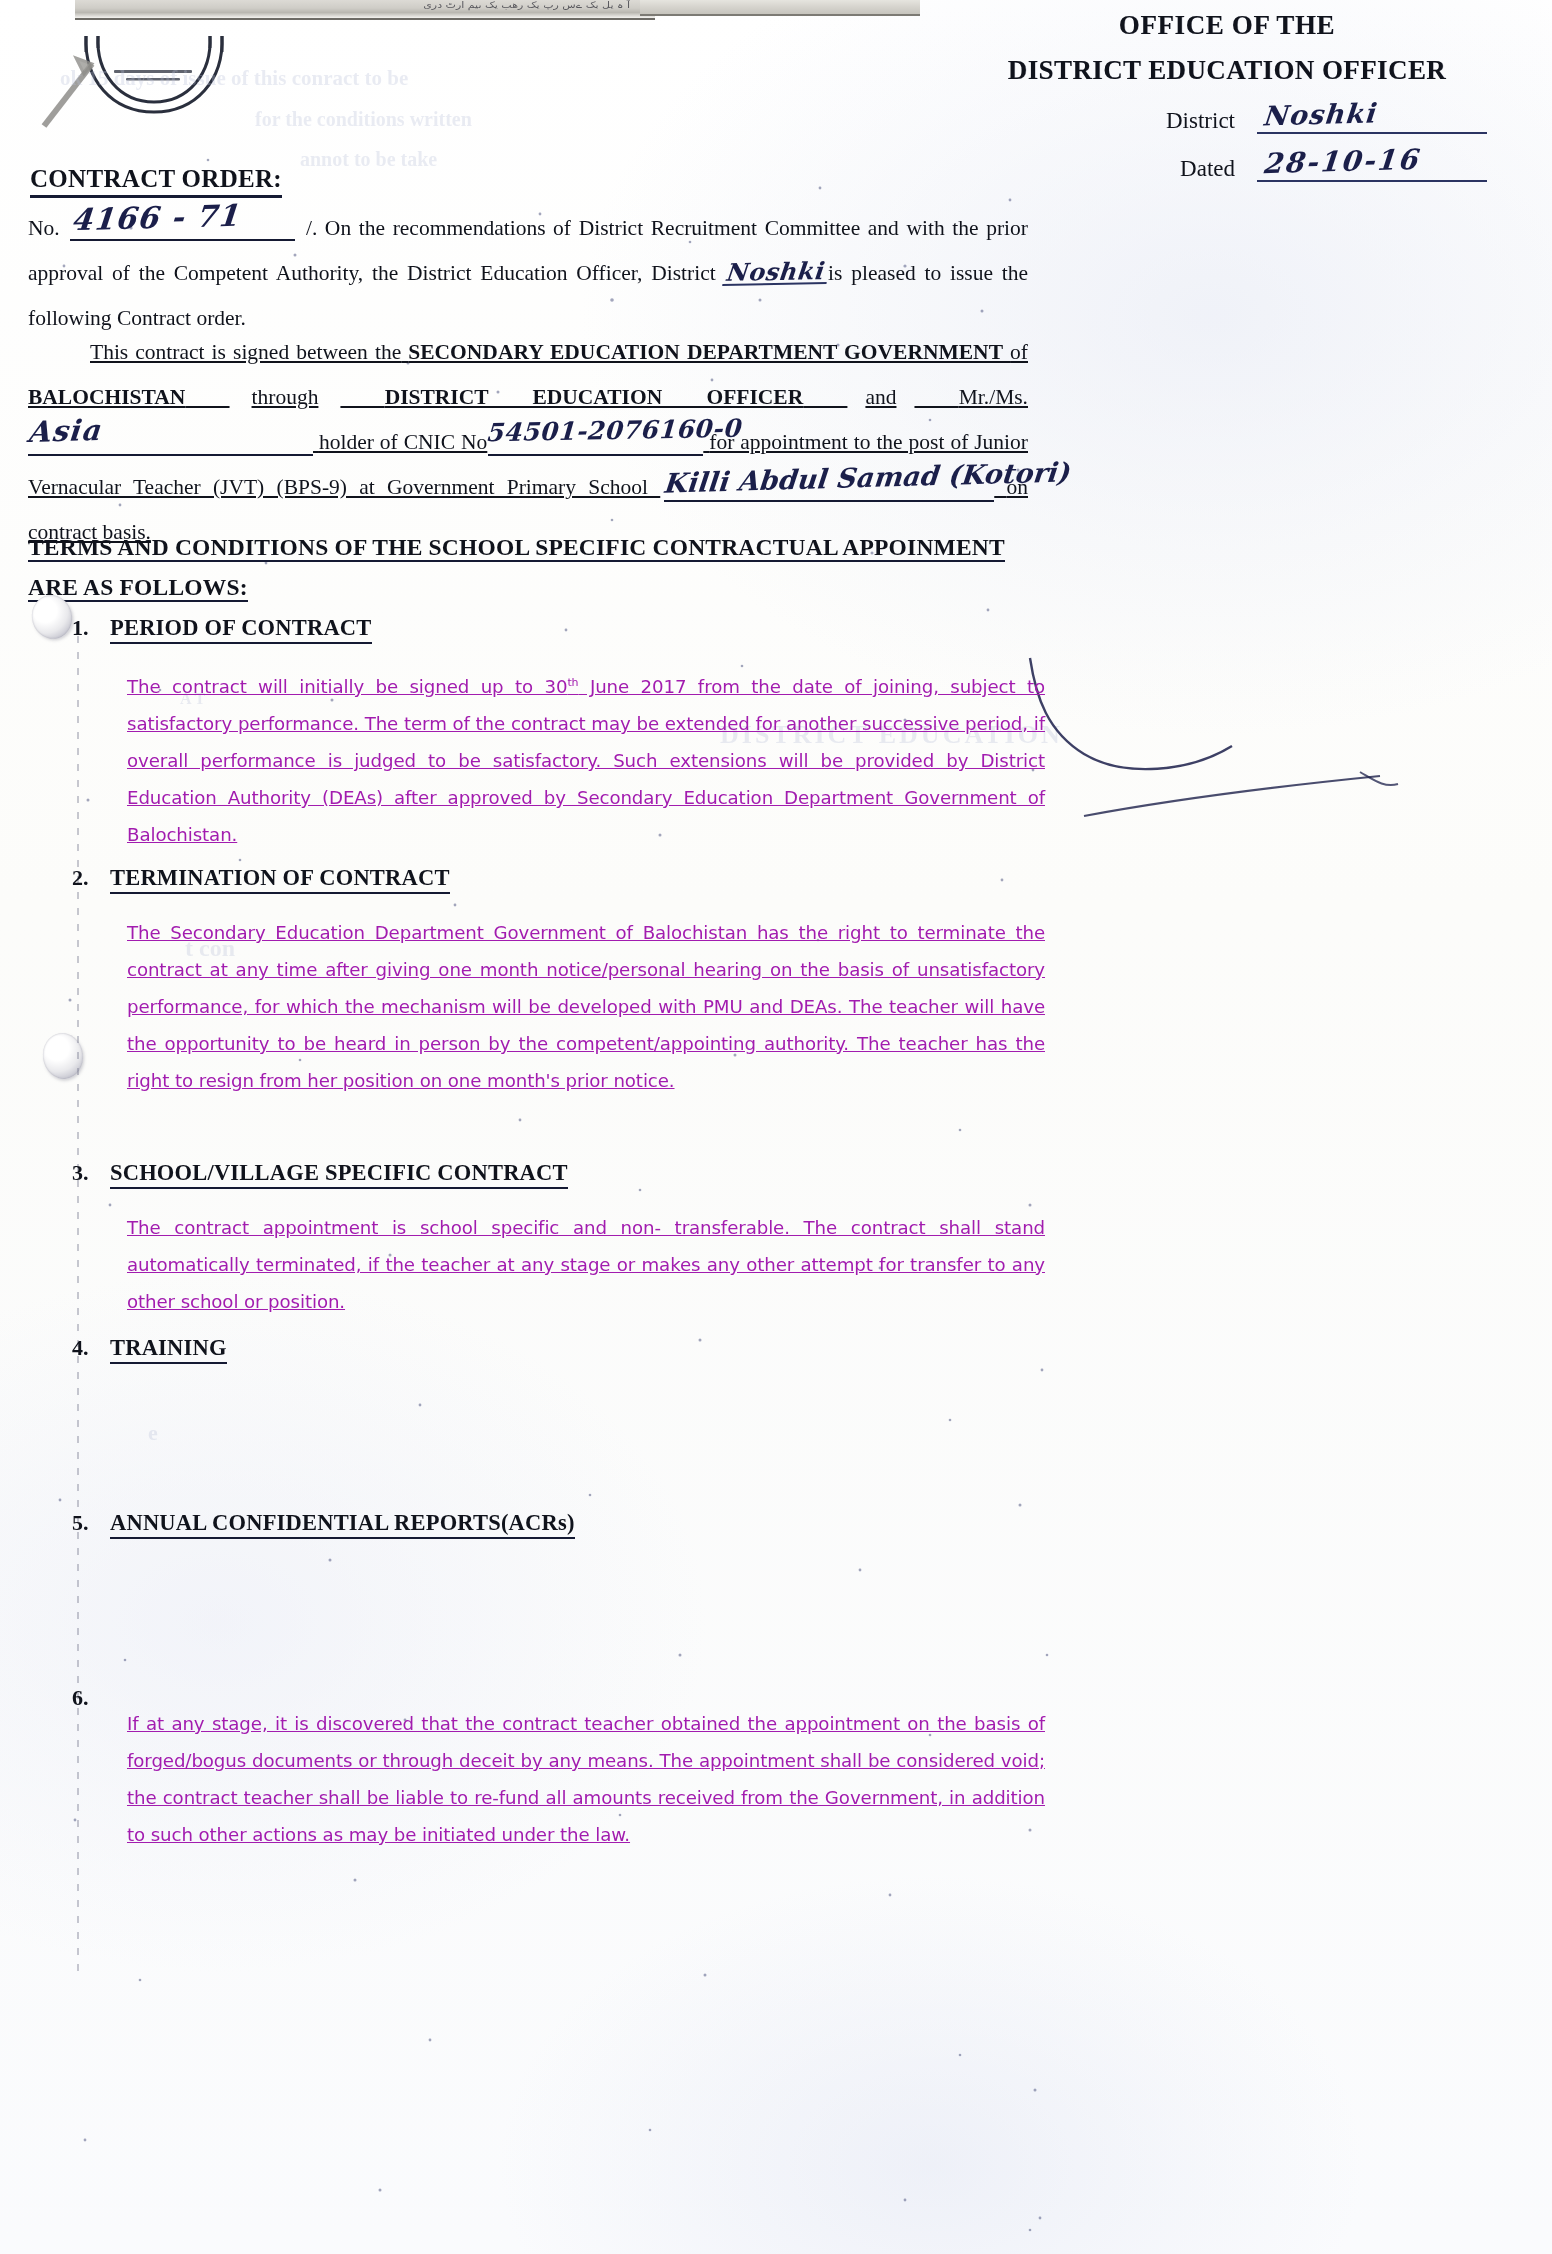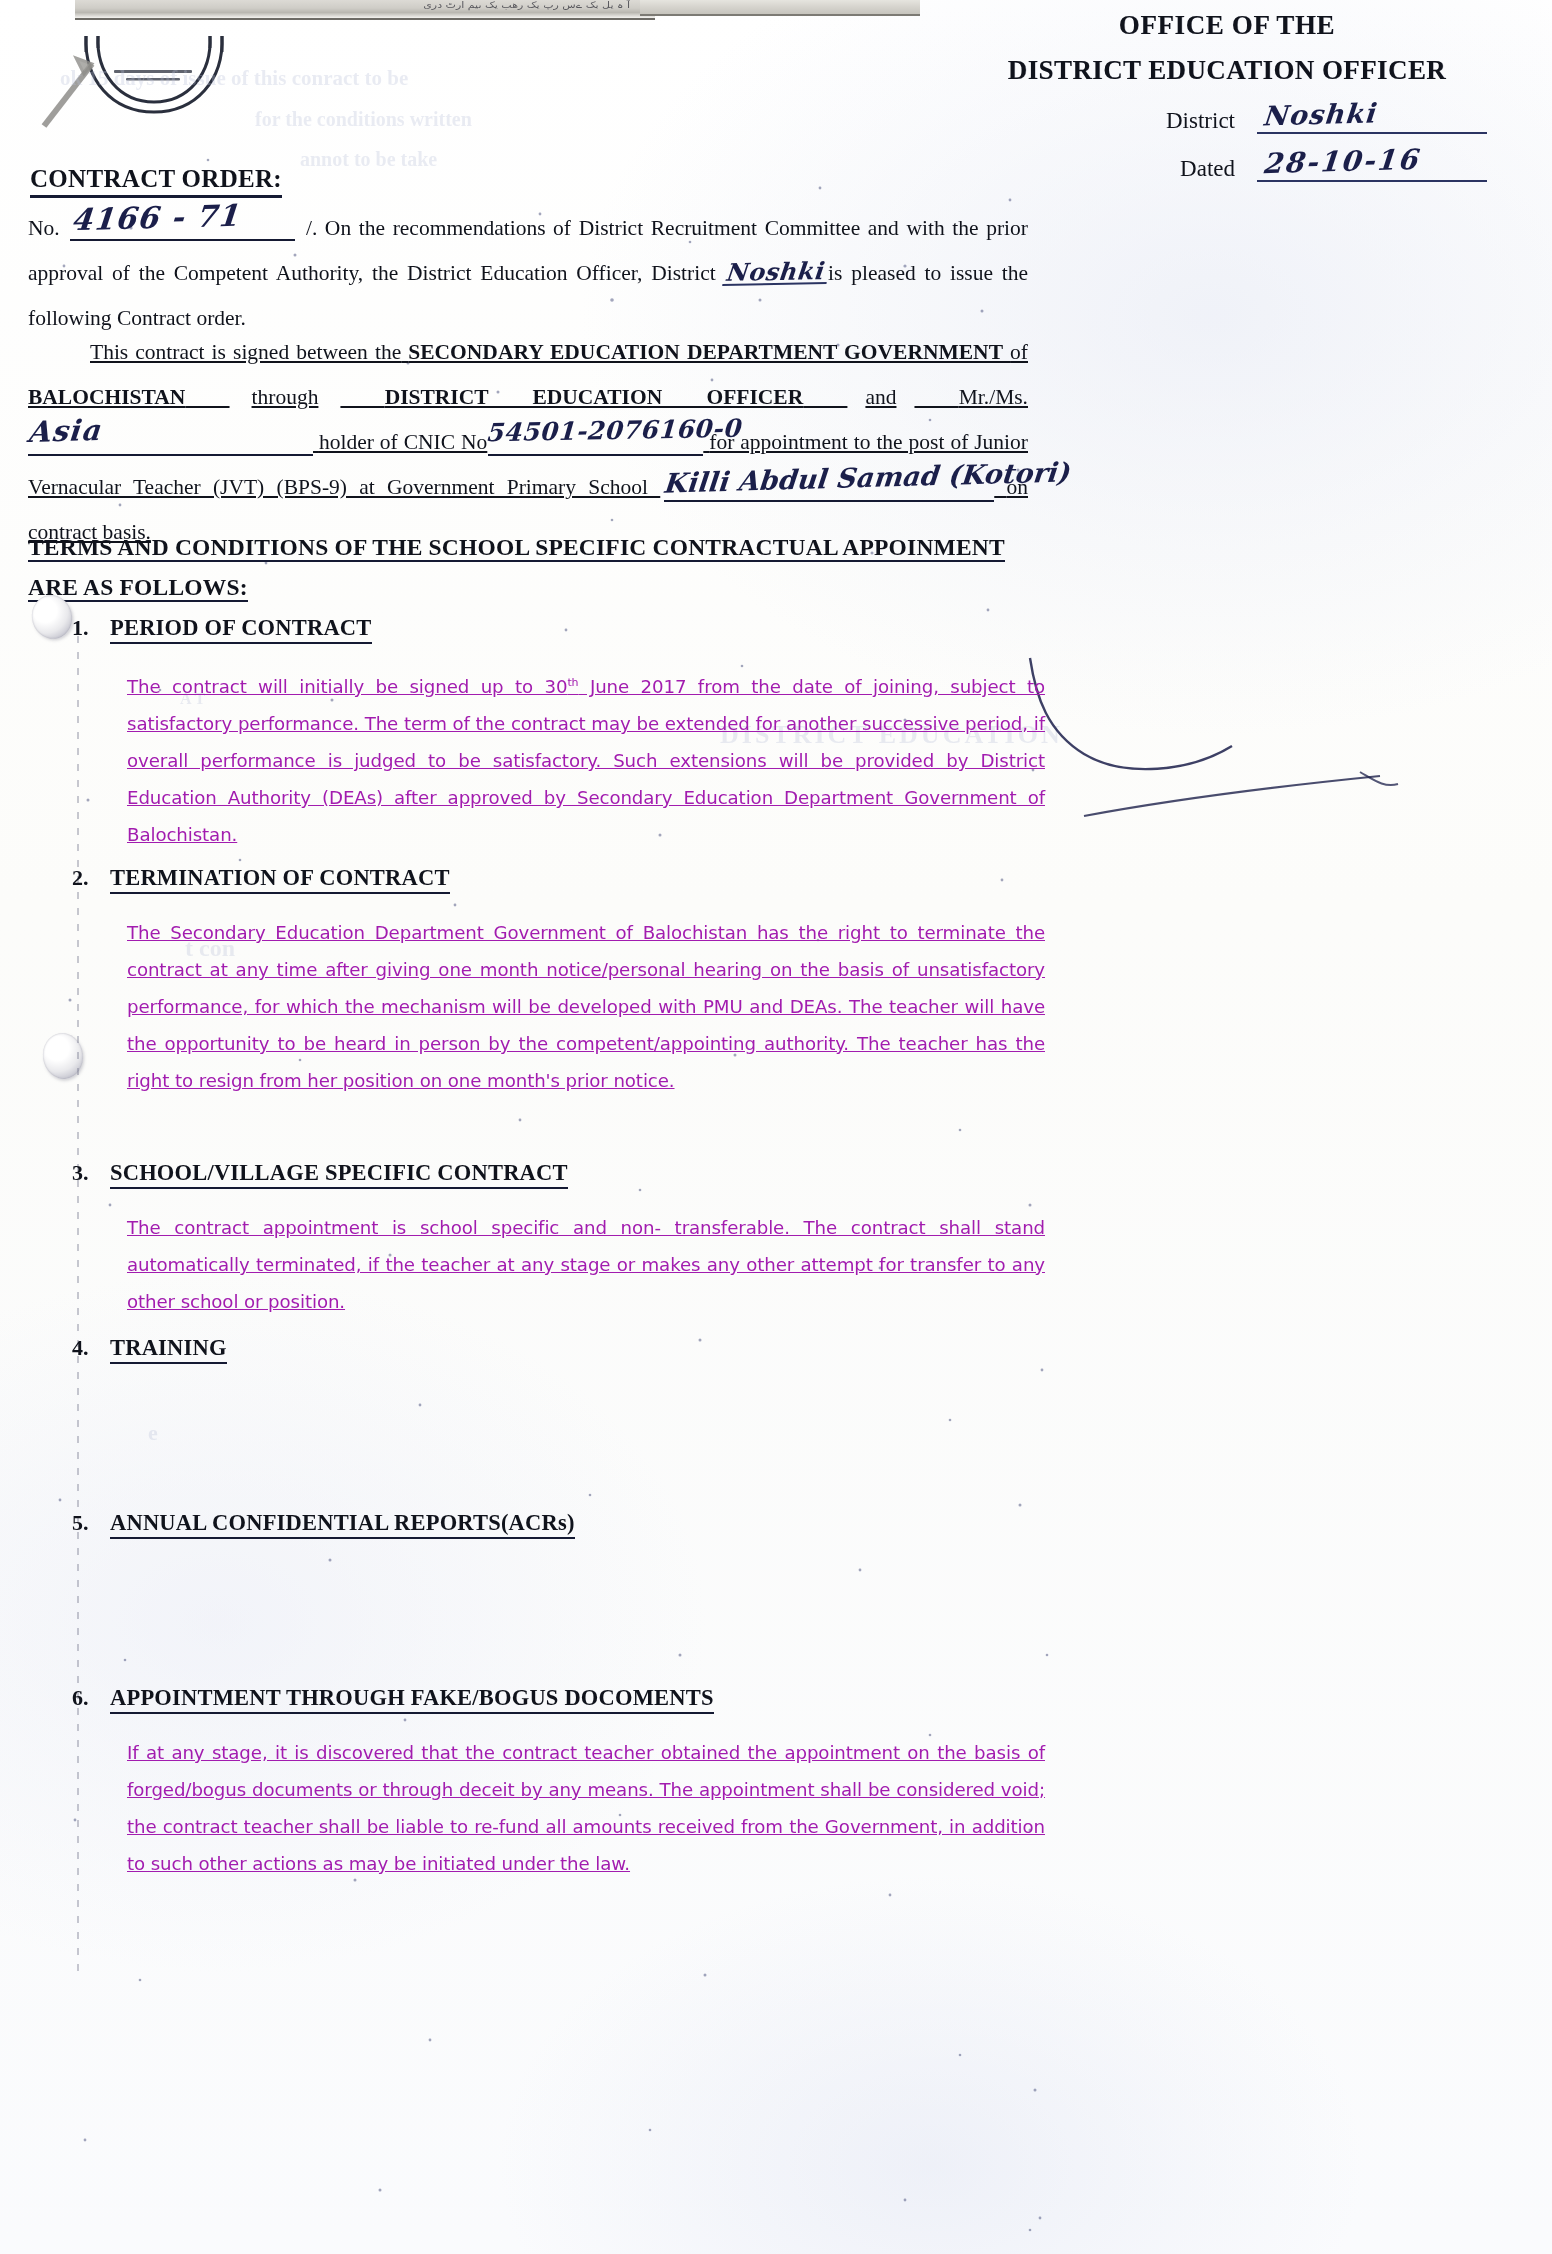--- a/index.html
+++ b/index.html
@@ -361,17 +361,16 @@
     <span class="title">TRAINING</span>
   </div>
 
   <div class="sec" style="top:1510px;">
     <span class="num">5.</span>
     <span class="title">ANNUAL CONFIDENTIAL REPORTS(ACRs)</span>
   </div>
 
   <div class="sec" style="top:1685px;">
     <span class="num">6.</span>
-    <span class="title">APPOINTMENT THROUGH FAKE/BOGUS DOCOMENTS</span>
     <div class="body">If at any stage, it is discovered that the contract teacher obtained the appointment on the basis of forged/bogus documents or through deceit by any means. The appointment shall be considered void; the contract teacher shall be liable to re-fund all amounts received from the Government, in addition to such other actions as may be initiated under the law.</div>
   </div>
 
 </div>
 
 </body></html>

